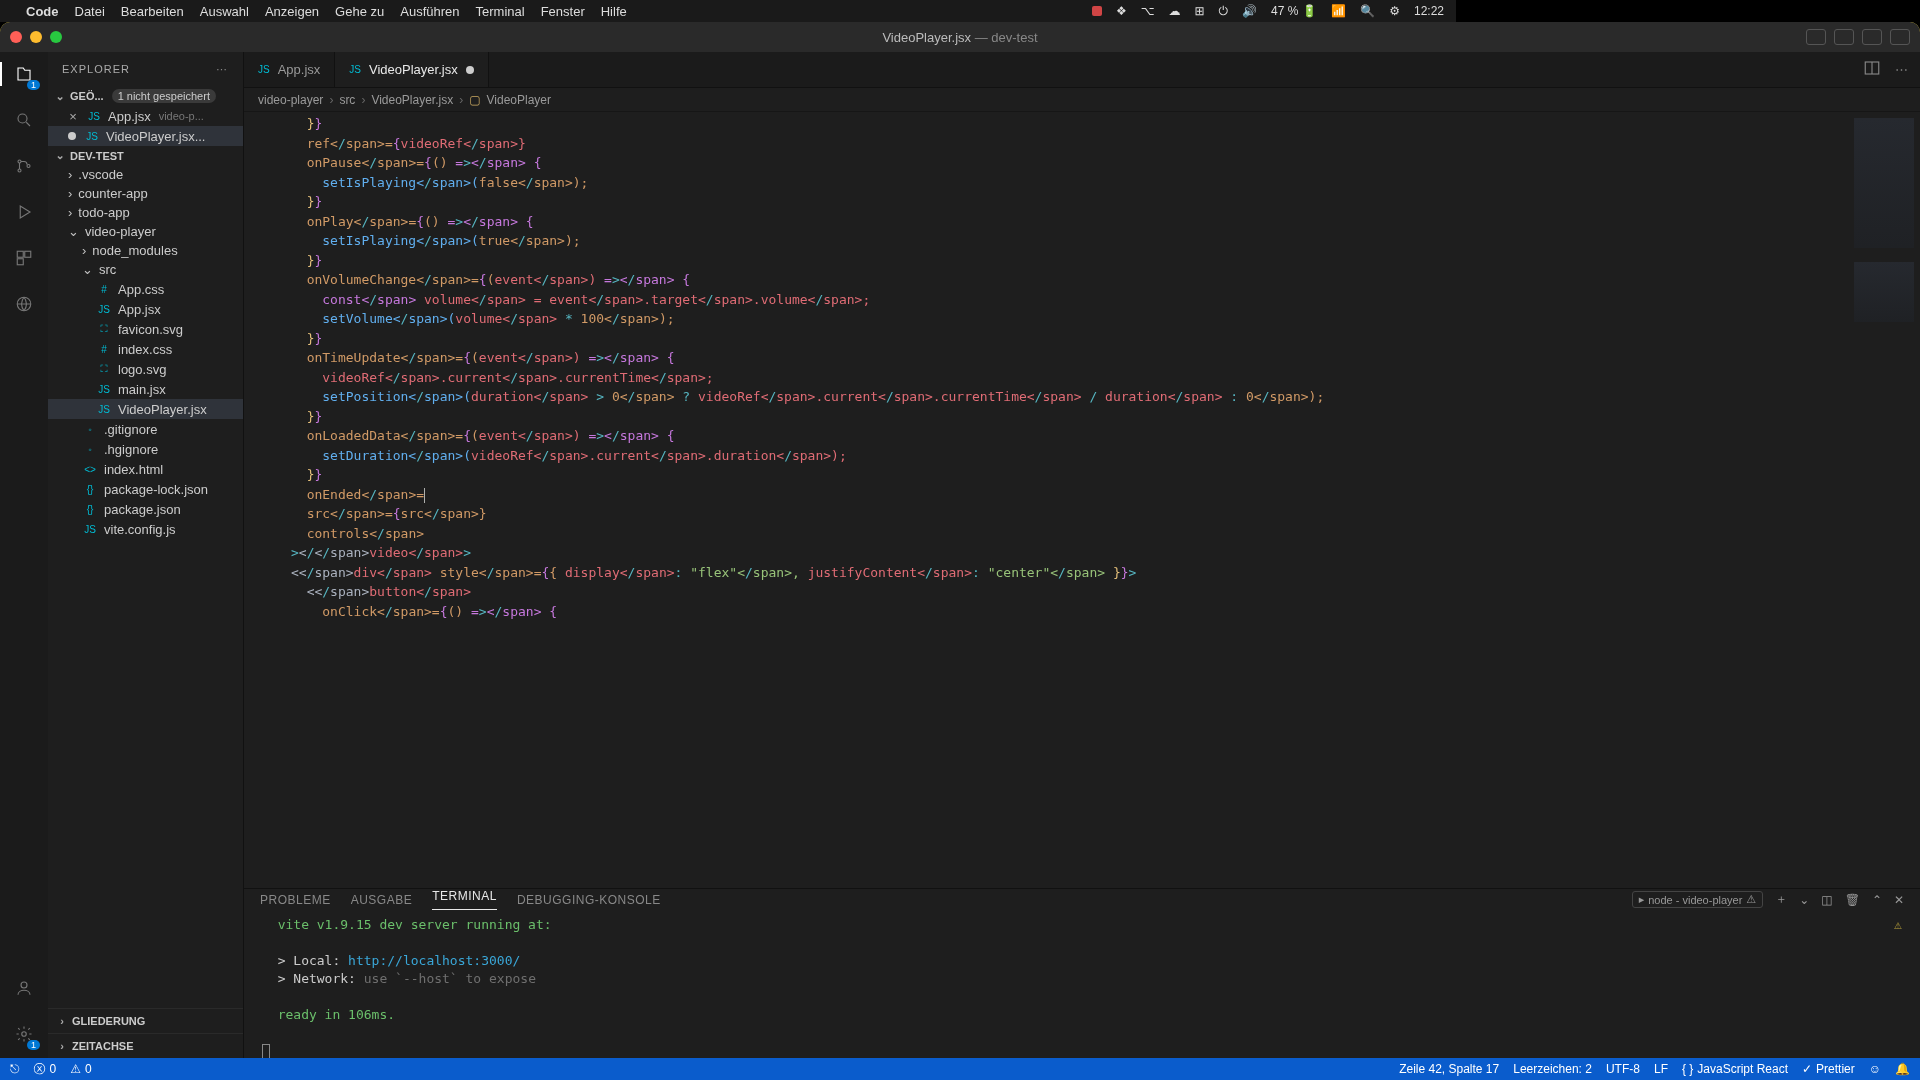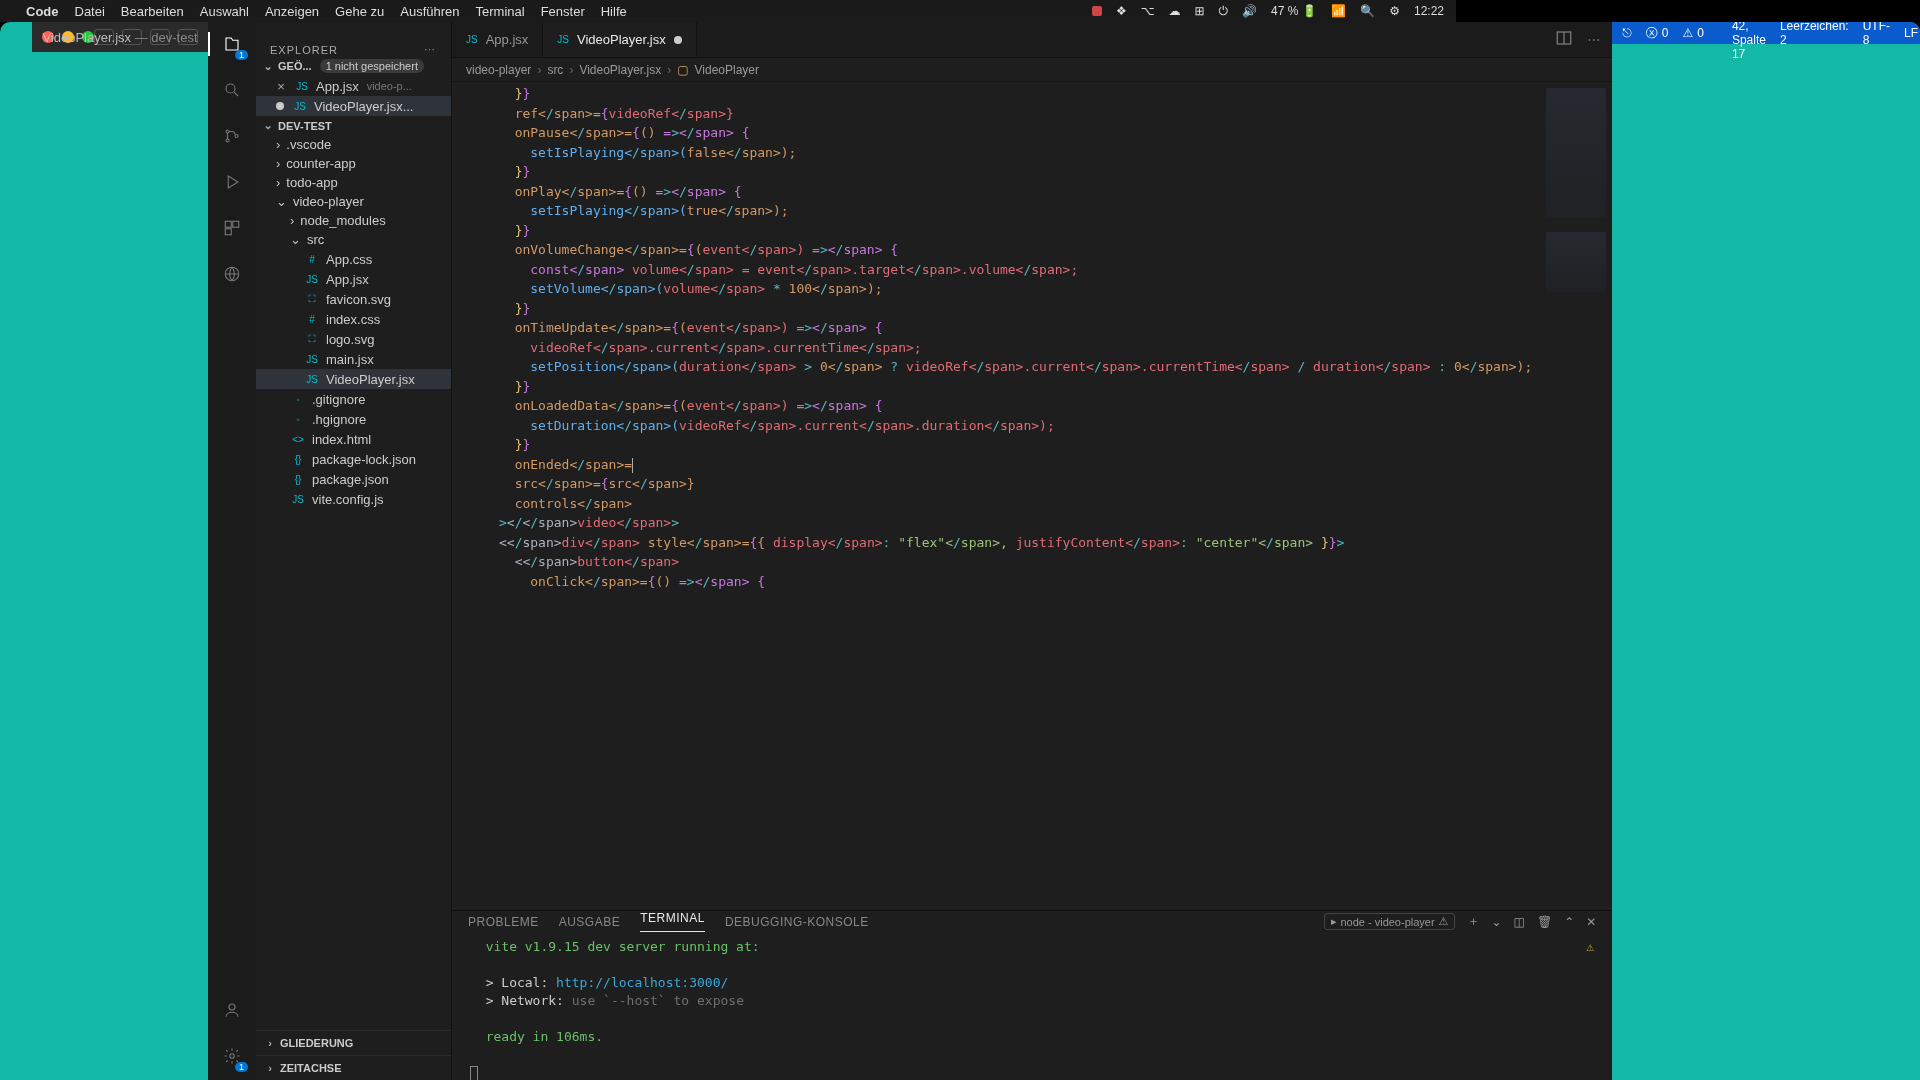--- a/index.html
+++ b/index.html
@@ -26,26 +26,25 @@
   .mac-menubar .apple { margin-right: 14px; font-size: 14px;}
   .mac-menubar .app-name { font-weight: 600; margin-right: 16px; }
   .mac-menubar .menu-item { margin-right: 16px; cursor: default; }
   .mac-menubar .spacer { flex: 1; }
   .mac-menubar .status-item { margin-left: 14px; font-size: 12px; display:flex; align-items:center; gap:4px;}
   .mac-menubar .rec { width:10px;height:10px;background:#d04545;border-radius:2px;}
   
   .window {
     position: absolute;
     top: 22px; left: 0; right: 0; bottom: 0;
-    background: #14b8a6;
+    background: #fde047;
     border-radius: 10px 10px 0 0;
     overflow: hidden;
     display: flex;
-    flex-direction: row;
-    padding-left: 32px;
+    flex-direction: column;
   }
   .titlebar {
     height: 30px;
     background: #2a2a2a;
     display: flex;
     align-items: center;
     padding: 0 10px;
     position: relative;
   }
   .traffic { display:flex; gap:8px; }
@@ -78,21 +77,21 @@
   .activitybar .bottom{margin-top:auto;margin-bottom:10px;display:flex;flex-direction:column;gap:18px;align-items:center;}
   
   .sidebar {
     width:196px;
     background:#1e1e1e;
     border-right:1px solid #111;
     display:flex;
     flex-direction:column;
     font-size:13px;
   }
-  .sidebar-header{height:34px;display:flex;align-items:flex-end;justify-content:space-between;padding:0 14px;color:#aaa;letter-spacing:1px;font-size:11px;}
+  .sidebar-header{height:34px;display:flex;align-items:center;justify-content:space-between;padding:0 14px;color:#aaa;letter-spacing:1px;font-size:11px;}
   .sidebar-header .dots{color:#888;letter-spacing:2px;}
   .section-title{display:flex;align-items:center;gap:4px;padding:3px 6px;color:#ccc;font-weight:600;font-size:11px;}
   .section-title .chev{width:12px;display:inline-block;text-align:center;color:#aaa;}
   .badge-pill{background:#3a3a3a;color:#ccc;font-size:11px;padding:1px 6px;border-radius:8px;margin-left:4px;font-weight:400;}
   .open-editors .row, .tree .row {
     display:flex;align-items:center;gap:6px;padding:2px 6px 2px 20px;white-space:nowrap;color:#ccc;
   }
   .tree .row{padding-left:8px;}
   .row.indent1{padding-left:20px;} .row.indent2{padding-left:34px;} .row.indent3{padding-left:48px;}
   .row .jsx-icon{width:16px;height:16px;display:flex;align-items:center;justify-content:center;font-size:10px;color:#00bcd4;}

